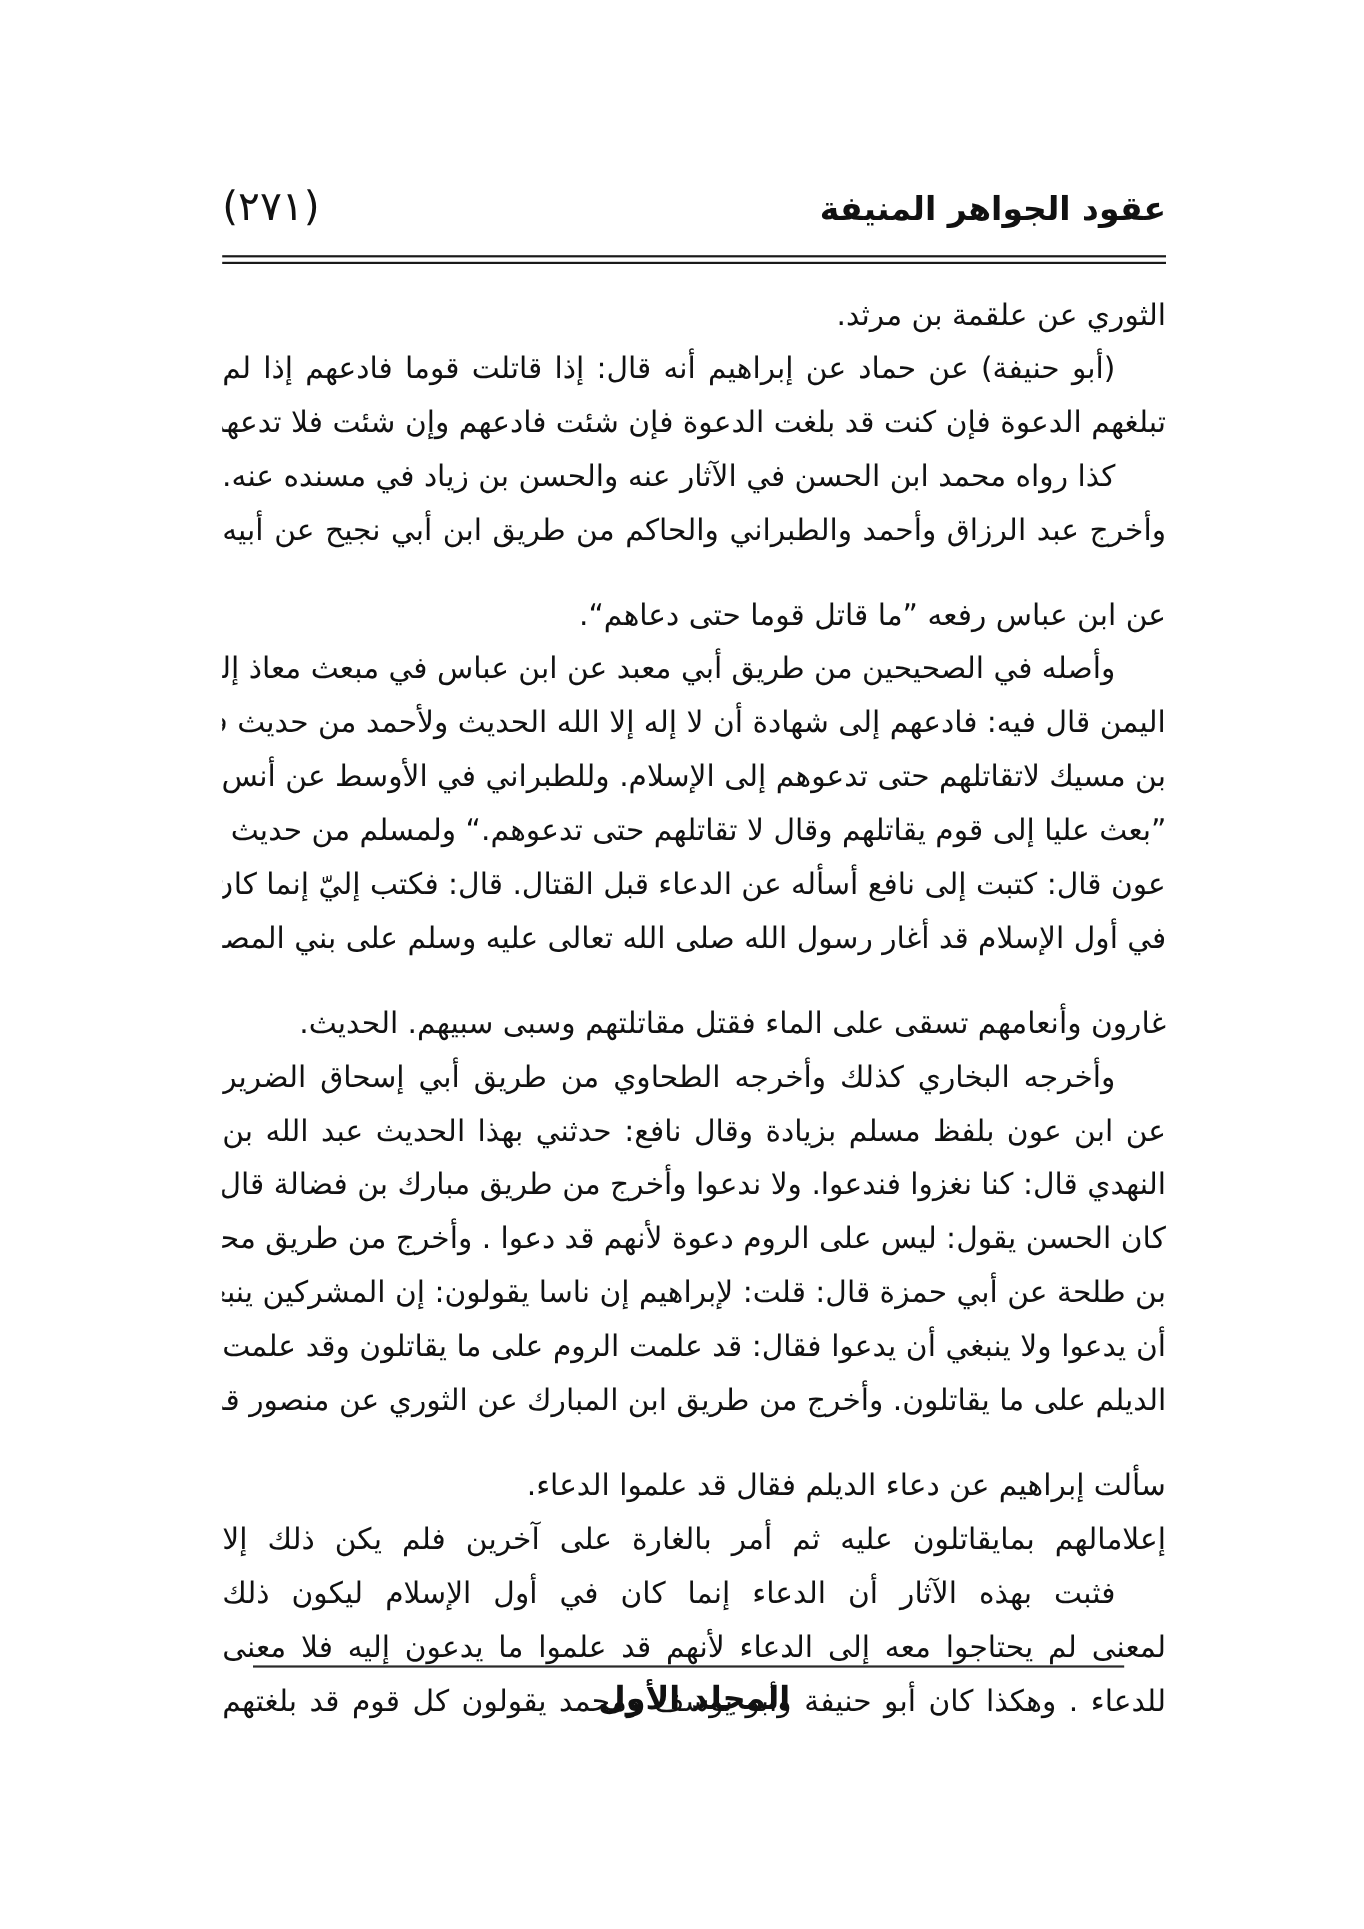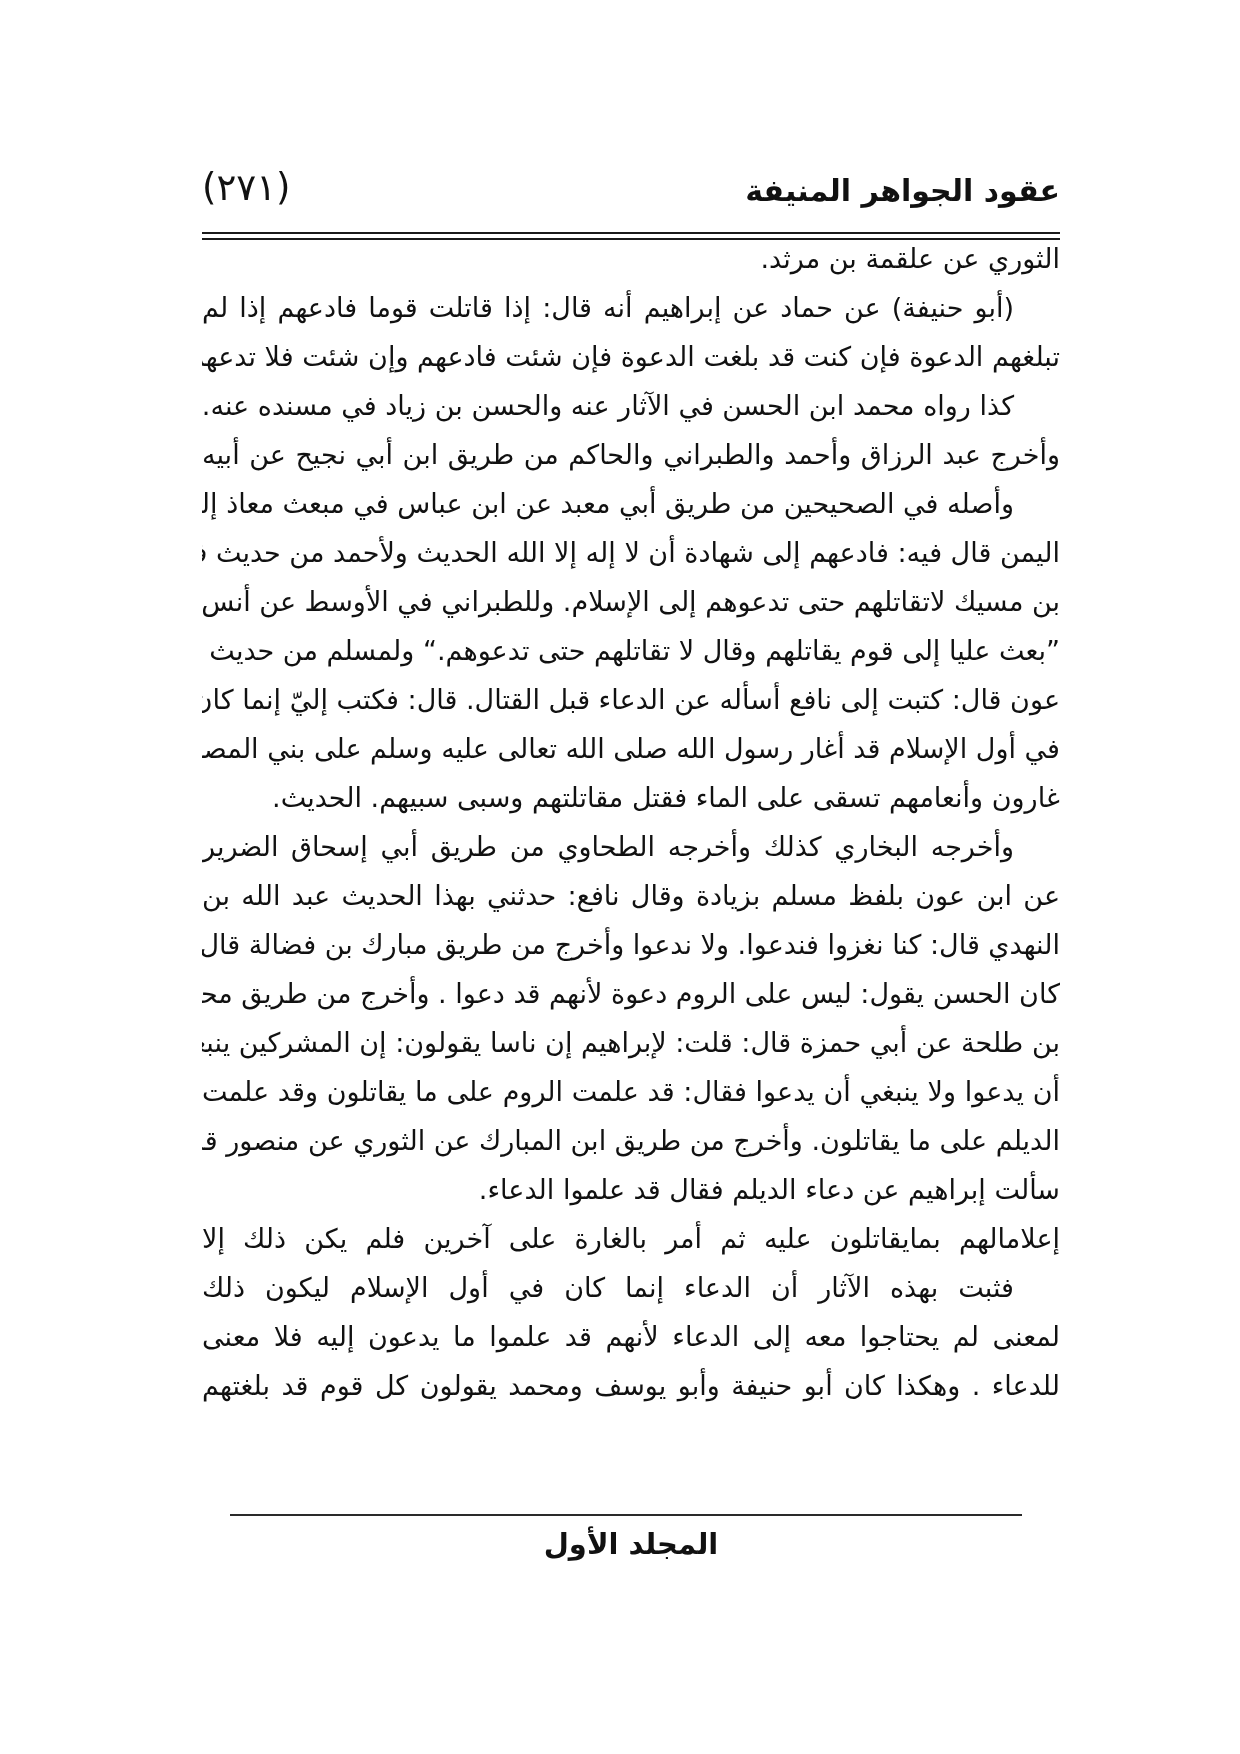--- a/index.html
+++ b/index.html
@@ -63,20 +63,21 @@
     font-size: 27px;
     text-align: justify;
     text-align-last: justify;
     text-justify: inter-word;
     overflow: hidden;
     white-space: nowrap;
   }
   .line.short {
     text-align: center;
     text-align-last: right;
+    margin-top: 28px;
   }
   .line.indent {
     padding-right: 46px;
   }
   
   .footer-rule {
     position: absolute;
     top: 1514px;
     left: 230px;
     width: 792px;
@@ -107,20 +108,21 @@
   </div>
 
   <div class="header-rule"></div>
 
   <main class="body-text">
     <div class="line short">الثوري عن علقمة بن مرثد.</div>
     <div class="line indent">(أبو حنيفة) عن حماد عن إبراهيم أنه قال: إذا قاتلت قوما فادعهم إذا لم</div>
     <div class="line">تبلغهم الدعوة فإن كنت قد بلغت الدعوة فإن شئت فادعهم وإن شئت فلا تدعهم.</div>
     <div class="line indent">كذا رواه محمد ابن الحسن في الآثار عنه والحسن بن زياد في مسنده عنه.</div>
     <div class="line">وأخرج عبد الرزاق وأحمد والطبراني والحاكم من طريق ابن أبي نجيح عن أبيه</div>
+    <div class="line short">عن ابن عباس رفعه ”ما قاتل قوما حتى دعاهم“.</div>
     <div class="line indent">وأصله في الصحيحين من طريق أبي معبد عن ابن عباس في مبعث معاذ إلى</div>
     <div class="line">اليمن قال فيه: فادعهم إلى شهادة أن لا إله إلا الله الحديث ولأحمد من حديث فروة</div>
     <div class="line">بن مسيك لاتقاتلهم حتى تدعوهم إلى الإسلام. وللطبراني في الأوسط عن أنس رفعه</div>
     <div class="line">”بعث عليا إلى قوم يقاتلهم وقال لا تقاتلهم حتى تدعوهم.“ ولمسلم من حديث ابن</div>
     <div class="line">عون قال: كتبت إلى نافع أسأله عن الدعاء قبل القتال. قال: فكتب إليّ إنما كان ذلك</div>
     <div class="line">في أول الإسلام قد أغار رسول الله صلى الله تعالى عليه وسلم على بني المصطلق وهم</div>
     <div class="line short">غارون وأنعامهم تسقى على الماء فقتل مقاتلتهم وسبى سبيهم. الحديث.</div>
     <div class="line indent">وأخرجه البخاري كذلك وأخرجه الطحاوي من طريق أبي إسحاق الضرير</div>
     <div class="line">عن ابن عون بلفظ مسلم بزيادة وقال نافع: حدثني بهذا الحديث عبد الله بن</div>
     <div class="line">النهدي قال: كنا نغزوا فندعوا. ولا ندعوا وأخرج من طريق مبارك بن فضالة قال</div>

